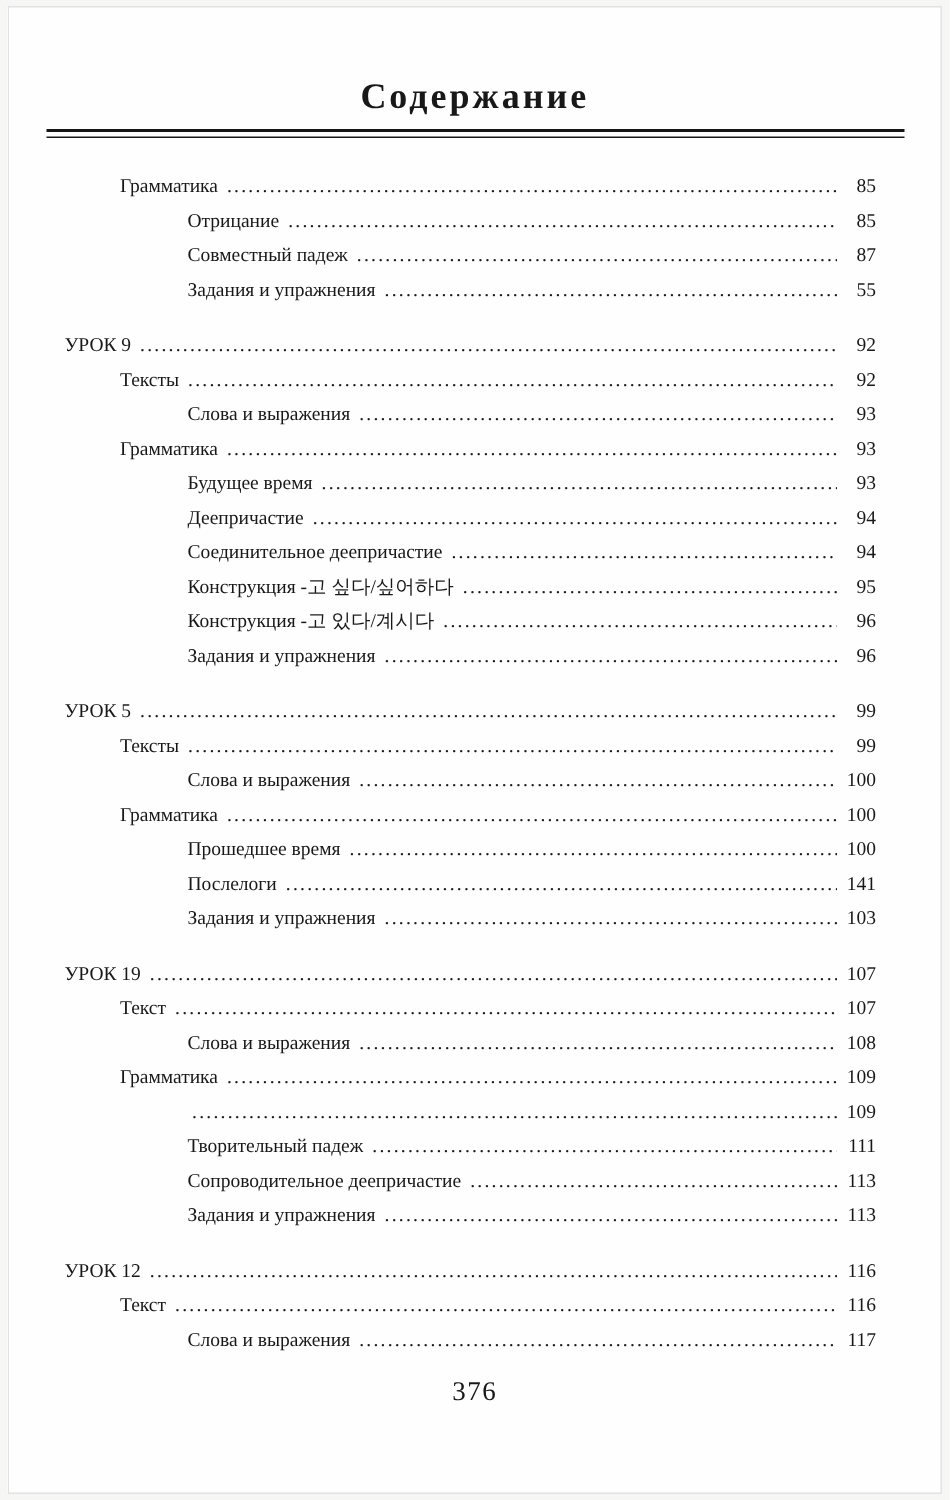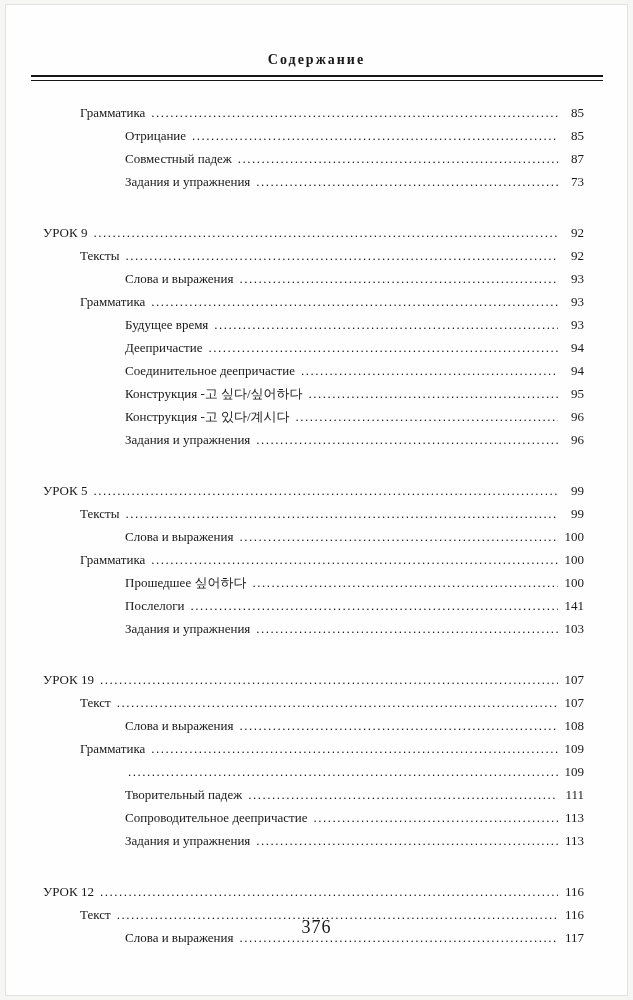--- a/index.html
+++ b/index.html
@@ -17,42 +17,42 @@
   }
   .page {
     position: absolute;
     top: 4px; left: 5px; right: 5px; bottom: 4px;
     background: #fefefe;
     box-shadow: inset 0 0 0 1px #e2e2df;
   }
   .title {
     text-align: center;
     font-weight: bold;
-    font-size: 14px;
+    font-size: 24px;
     letter-spacing: 2px;
     padding-top: 48px;
   }
   .double-rule {
     margin: 7px auto 0 auto;
     width: 572px;
     height: 3px;
     border-top: 2.5px solid #161616;
     border-bottom: 1.5px solid #161616;
   }
   .toc {
     padding: 20px 44px 0 34px;
   }
   .row {
     display: flex;
     align-items: baseline;
     font-size: 13px;
     line-height: 23px;
     white-space: nowrap;
   }
-  .row.gap { margin-top: 28px; }
+  .row.gap { margin-top: 14px; }
   .row.level-0 { padding-left: 4px; }
   .row.level-1 { padding-left: 41px; }
   .row.level-2 { padding-left: 86px; }
   .label {
     white-space: nowrap;
     padding-right: 3px;
   }
   .leader {
     flex: 1 1 auto;
     overflow: hidden;
@@ -99,21 +99,21 @@
         <span class="pagenum">85</span>
       </div>
       <div class="row level-2">
         <span class="label">Совместный падеж</span>
         <span class="leader"></span>
         <span class="pagenum">87</span>
       </div>
       <div class="row level-2">
         <span class="label">Задания и упражнения</span>
         <span class="leader"></span>
-        <span class="pagenum">73</span>
+        <span class="pagenum">55</span>
       </div>
       <div class="row level-0 gap">
         <span class="label">УРОК 9</span>
         <span class="leader"></span>
         <span class="pagenum">92</span>
       </div>
       <div class="row level-1">
         <span class="label">Тексты</span>
         <span class="leader"></span>
         <span class="pagenum">92</span>
@@ -172,21 +172,21 @@
         <span class="label">Слова и выражения</span>
         <span class="leader"></span>
         <span class="pagenum">100</span>
       </div>
       <div class="row level-1">
         <span class="label">Грамматика</span>
         <span class="leader"></span>
         <span class="pagenum">100</span>
       </div>
       <div class="row level-2">
-        <span class="label">Прошедшее 싶어하다</span>
+        <span class="label">Прошедшее время</span>
         <span class="leader"></span>
         <span class="pagenum">100</span>
       </div>
       <div class="row level-2">
         <span class="label">Послелоги</span>
         <span class="leader"></span>
         <span class="pagenum">141</span>
       </div>
       <div class="row level-2">
         <span class="label">Задания и упражнения</span>

